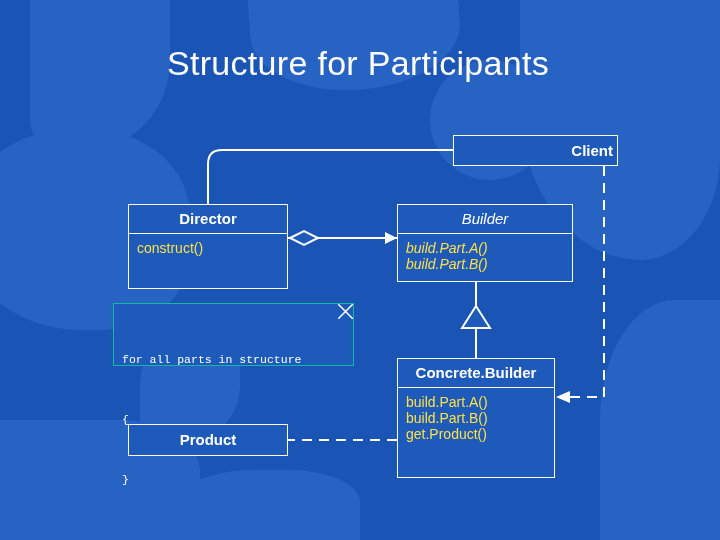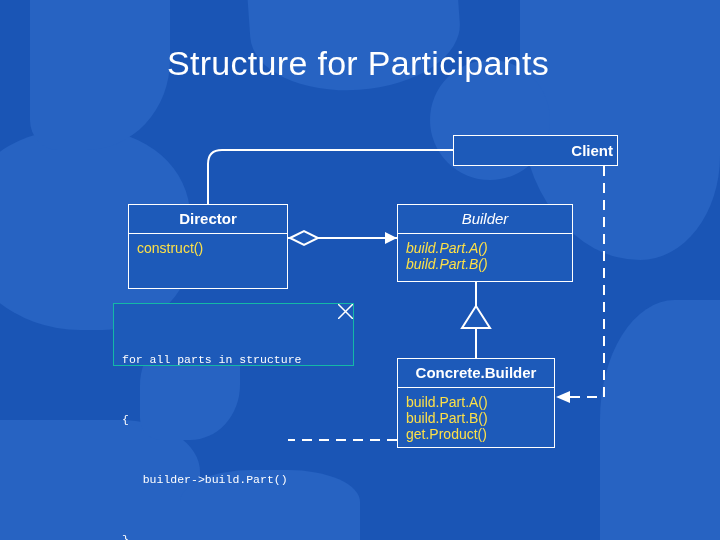--- a/index.html
+++ b/index.html
@@ -149,21 +149,21 @@
     line-height: 20px;
     padding: 6px 8px;
     white-space: pre;
   }
   #note-corner {
     position: absolute;
     right: 0px; top: 0px;
     width: 15px; height: 15px;
   }
   #box-concrete {
-    left: 397px; top: 358px; width: 158px; height: 90px;
+    left: 397px; top: 358px; width: 158px; height: 120px;
   }
   #box-product {
     left: 128px; top: 424px; width: 160px; height: 32px;
   }
   #box-product .uml-header { line-height: 21px; padding-top: 4px; }
 
   svg#connectors {
     position: absolute;
     left: 0; top: 0;
     width: 720px; height: 540px;
@@ -224,32 +224,34 @@
     <div class="uml-body italic">
       <div>build.Part.A()</div>
       <div>build.Part.B()</div>
     </div>
   </div>
 
   <div class="uml-box" id="box-note">
     <div class="note-text">
       <div>for all parts in structure</div>
       <div>{</div>
-      <div>   builder-&gt;build.Part()</div>
       <div>}</div>
     </div>
     <svg id="note-corner" viewBox="0 0 15 15">
       <path d="M 0 0 L 15 15 M 15 0 L 0 15" stroke="#ffffff" stroke-width="1.5" fill="none"></path>
     </svg>
   </div>
 
   <div class="uml-box" id="box-concrete">
     <div class="uml-header bold">Concrete.Builder</div>
     <div class="uml-sep"></div>
     <div class="uml-body">
       <div>build.Part.A()</div>
       <div>build.Part.B()</div>
       <div>get.Product()</div>
     </div>
   </div>
 
+  <div class="uml-box" id="box-product">
+    <div class="uml-header bold">Product</div>
+  </div>
 
 </div>
 
 </body></html>

